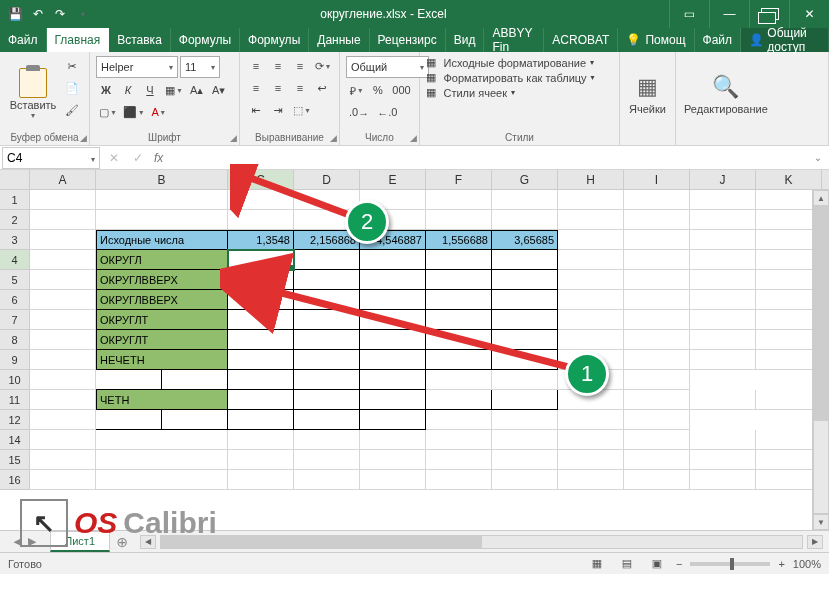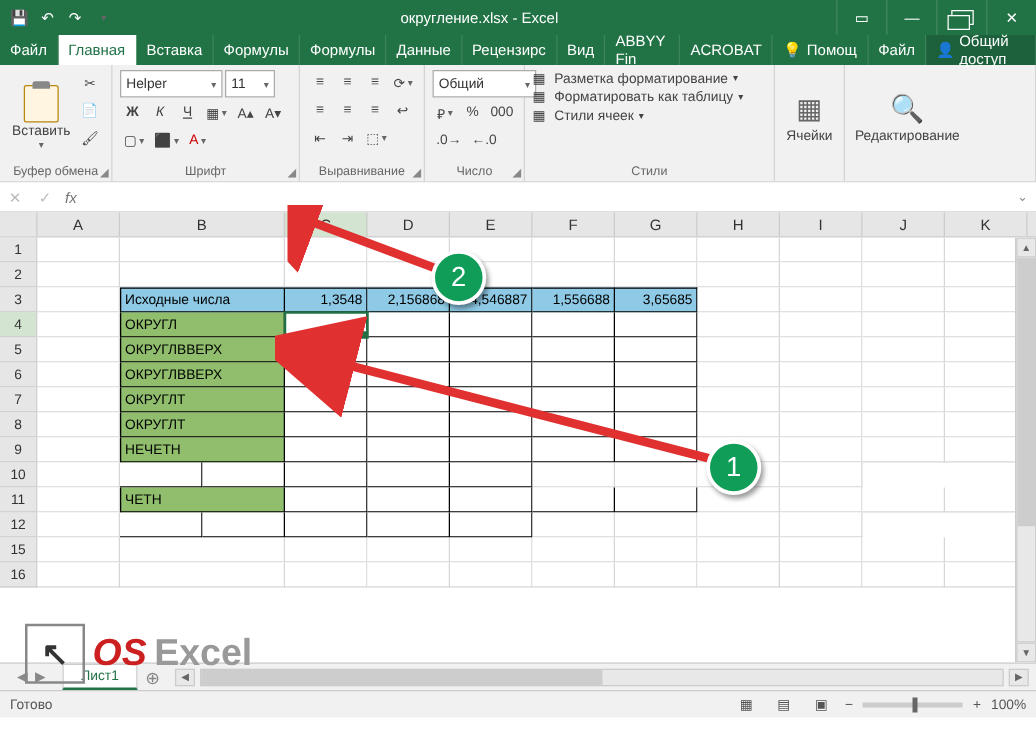--- a/index.html
+++ b/index.html
@@ -220,21 +220,21 @@
         <span class="rbtn small">.0→</span>
         <span class="rbtn small">←.0</span>
       </div>
     </div>
     <div class="group-label">Число</div>
     <span class="dlgexp">◢</span>
   </div>
 
   <div class="group" style="width:200px">
     <div class="group-body stack" style="font-size:11px;color:#444">
-      <div class="row"><span>▦</span>&nbsp;<span>Разметка форматирование</span><span style="font-size:8px;margin-left:2px">▾</span></div>
+      <div class="row"><span>▦</span>&nbsp;<span>Исходные форматирование</span><span style="font-size:8px;margin-left:2px">▾</span></div>
       <div class="row"><span>▦</span>&nbsp;<span>Форматировать как таблицу</span><span style="font-size:8px;margin-left:2px">▾</span></div>
       <div class="row"><span>▦</span>&nbsp;<span>Стили ячеек</span><span style="font-size:8px;margin-left:2px">▾</span></div>
     </div>
     <div class="group-label">Стили</div>
   </div>
 
   <div class="group" style="width:56px">
     <div class="group-body">
       <div class="big-btn">
         <div class="ic">▦</div>
@@ -249,20 +249,24 @@
       <div class="big-btn" style="width:auto">
         <div class="ic">🔍</div>
         <span>Редактирование</span>
       </div>
     </div>
     <div class="group-label">&nbsp;</div>
   </div>
 </div>
 
 <div class="namebox-bar">
+  <div class="namebox">
+    <span>C4</span>
+    <span class="nb-dd"></span>
+  </div>
   <div class="fx-btn" style="color:#bbb">✕</div>
   <div class="fx-btn" style="color:#bbb">✓</div>
   <div class="fx-label">fx</div>
   <div class="formula-input"></div>
   <div class="fbar-expand">⌄</div>
 </div>
 
 <div class="colhdr-row">
   <div class="corner"></div>
   <div class="colhdr">A</div>
@@ -440,20 +444,34 @@
         <div class="cell" style="width: 66px; border-right: 1px solid rgb(0, 0, 0); border-bottom: 1px solid rgb(0, 0, 0);"></div>
         <div class="cell" style="width: 66px; border-right: 1px solid rgb(0, 0, 0); border-bottom: 1px solid rgb(0, 0, 0);"></div>
         <div class="cell" style="width: 66px; border-right: 1px solid rgb(0, 0, 0); border-bottom: 1px solid rgb(0, 0, 0);"></div>
         <div class="cell" style="width: 66px; border-right: 1px solid rgb(0, 0, 0); border-bottom: 1px solid rgb(0, 0, 0);"></div>
         <div class="cell" style="width: 66px;"></div>
         <div class="cell" style="width: 66px;"></div>
         <div class="cell" style="width: 66px;"></div>
         <div class="cell" style="width: 66px;"></div>
       </div>
       <div class="grid-row">
+        <div class="rowhdr">14</div>
+        <div class="cell" style="width: 66px;"></div>
+        <div class="cell" style="width: 132px;"></div>
+        <div class="cell" style="width: 66px;"></div>
+        <div class="cell" style="width: 66px;"></div>
+        <div class="cell" style="width: 66px;"></div>
+        <div class="cell" style="width: 66px;"></div>
+        <div class="cell" style="width: 66px;"></div>
+        <div class="cell" style="width: 66px;"></div>
+        <div class="cell" style="width: 66px;"></div>
+        <div class="cell" style="width: 66px;"></div>
+        <div class="cell" style="width: 66px;"></div>
+      </div>
+      <div class="grid-row">
         <div class="rowhdr">15</div>
         <div class="cell" style="width: 66px;"></div>
         <div class="cell" style="width: 132px;"></div>
         <div class="cell" style="width: 66px;"></div>
         <div class="cell" style="width: 66px;"></div>
         <div class="cell" style="width: 66px;"></div>
         <div class="cell" style="width: 66px;"></div>
         <div class="cell" style="width: 66px;"></div>
         <div class="cell" style="width: 66px;"></div>
         <div class="cell" style="width: 66px;"></div>
@@ -531,14 +549,14 @@
         <path d="M0,0 L12,6 L0,12 Z" fill="#e03030"></path>
       </marker>
     </defs>
   <line x1="130" y1="55" x2="10" y2="10" stroke="#e03030" stroke-width="7" marker-end="url(#ah2)"></line>
 </svg>
 <div class="anno-bubble" style="left:345px; top:200px;">2</div>
 
 <div class="watermark">
   <div class="wm-cursor">↖</div>
   <span class="wm-os">OS</span>
-    <span class="wm-helper">Excel</span>
+    <span class="wm-helper">Calibri</span>
 </div>
 
 </body></html>

